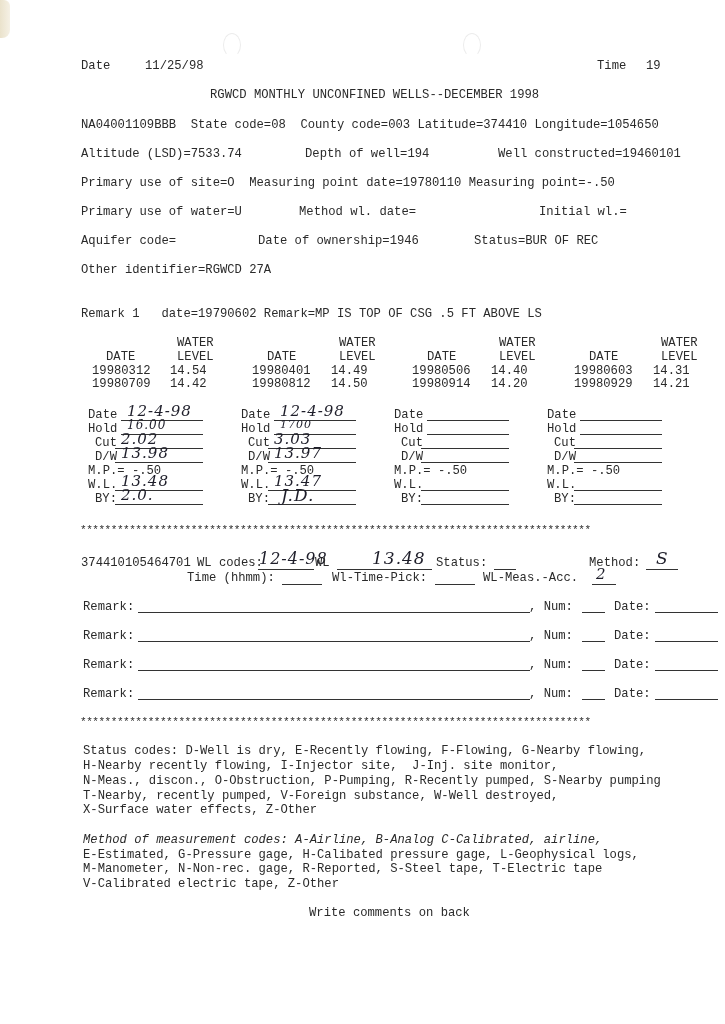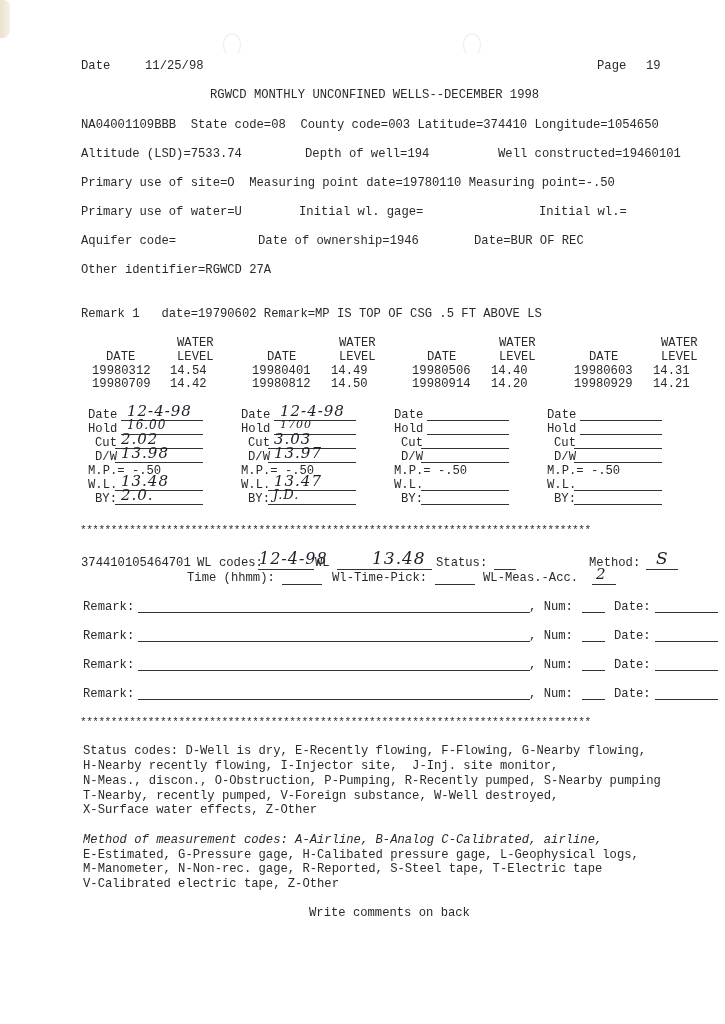--- a/index.html
+++ b/index.html
@@ -18,35 +18,35 @@
   </style>
 </head>
 <body>
 
 <div class="stain"></div>
 <div class="punch" style="left:223px;top:33px;"></div>
 <div class="punch" style="left:463px;top:33px;"></div>
 
 <div class="t" style="left:81px;top:59px;">Date</div>
 <div class="t" style="left:145px;top:59px;">11/25/98</div>
-<div class="t" style="left:597px;top:59px;">Page</div>
+<div class="t" style="left:597px;top:59px;">Time</div>
 <div class="t" style="left:646px;top:59px;font-family:Liberation Mono, monospace;">19</div>
 <div class="t" style="left:210px;top:88px;">RGWCD MONTHLY UNCONFINED WELLS--DECEMBER 1998</div>
 
 <div class="t" style="left:81px;top:118px;">NA04001109BBB  State code=08  County code=003 Latitude=374410 Longitude=1054650</div>
 <div class="t" style="left:81px;top:147px;">Altitude (LSD)=7533.74</div>
 <div class="t" style="left:305px;top:147px;">Depth of well=194</div>
 <div class="t" style="left:498px;top:147px;">Well constructed=19460101</div>
 <div class="t" style="left:81px;top:176px;">Primary use of site=O  Measuring point date=19780110 Measuring point=-.50</div>
 <div class="t" style="left:81px;top:205px;text-align:right;">Primary use of water=U</div>
-<div class="t" style="left:299px;top:205px;">Initial wl. gage=</div>
+<div class="t" style="left:299px;top:205px;">Method wl. date=</div>
 <div class="t" style="left:539px;top:205px;">Initial wl.=</div>
 <div class="t" style="left:81px;top:234px;">Aquifer code=</div>
 <div class="t" style="left:258px;top:234px;">Date of ownership=1946</div>
-<div class="t" style="left:474px;top:234px;">Date=BUR OF REC</div>
+<div class="t" style="left:474px;top:234px;">Status=BUR OF REC</div>
 <div class="t" style="left:81px;top:263px;">Other identifier=RGWCD 27A</div>
 
 <div class="t" style="left:81px;top:307px;">Remark 1   date=19790602 Remark=MP IS TOP OF CSG .5 FT ABOVE LS</div>
 
 <div>
   <div class="t" style="left:177px;top:336px;">WATER</div>
   <div class="t" style="left:106px;top:350px;">DATE</div>
   <div class="t" style="left:177px;top:350px;">LEVEL</div>
   <div class="t" style="left:339px;top:336px;">WATER</div>
   <div class="t" style="left:267px;top:350px;">DATE</div>
@@ -114,21 +114,21 @@
       <div class="hw" style="left: 274px; top: 430px; font-size: 15px;">3.03</div>
       <div class="t" style="left: 248px; top: 450px;">D/W</div>
       <div class="uline" style="left: 268px; top: 462px; width: 88px;"></div>
       <div class="hw" style="left: 274px; top: 444px; font-size: 15px;">13.97</div>
       <div class="t" style="left: 241px; top: 464px;">M.P.= -.50</div>
       <div class="t" style="left: 241px; top: 478px;">W.L.</div>
       <div class="uline" style="left: 268px; top: 490px; width: 88px;"></div>
       <div class="hw" style="left: 274px; top: 472px; font-size: 15px;">13.47</div>
       <div class="t" style="left: 248px; top: 492px;">BY:</div>
       <div class="uline" style="left: 268px; top: 504px; width: 88px;"></div>
-      <div class="hw" style="left: 273px; top: 486px; font-size: 13px;">J.D.</div>
+      <div class="hw" style="left: 281px; top: 486px; font-size: 17px;">J.D.</div>
     </div>
     <div>
       <div class="t" style="left: 394px; top: 408px;">Date</div>
       <div class="uline" style="left: 427px; top: 420px; width: 82px;"></div>
       <div class="hw" style="left: 433px; top: 402px; font-size: 15px;"></div>
       <div class="t" style="left: 394px; top: 422px;">Hold</div>
       <div class="uline" style="left: 427px; top: 434px; width: 82px;"></div>
       <div class="hw" style="left: 433px; top: 416px; font-size: 15px;"></div>
       <div class="t" style="left: 401px; top: 436px;">Cut</div>
       <div class="uline" style="left: 421px; top: 448px; width: 88px;"></div>

